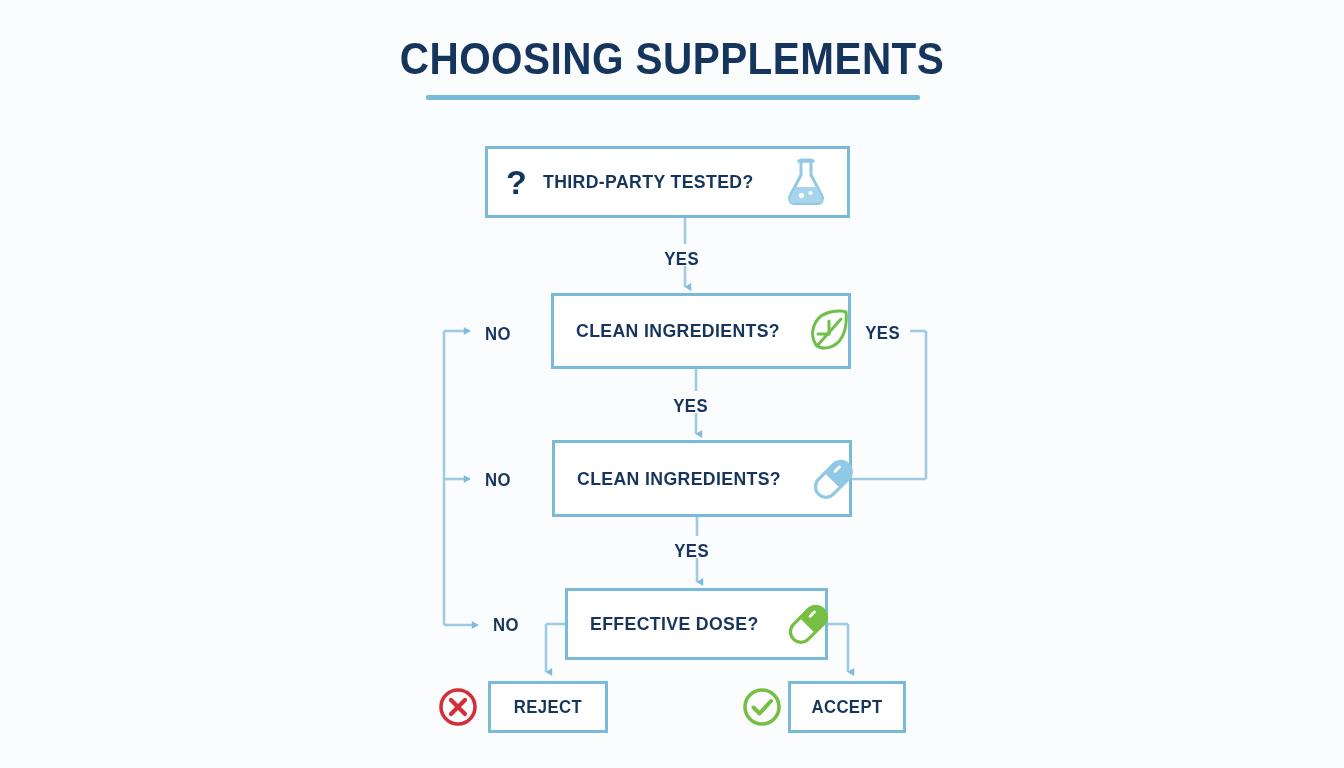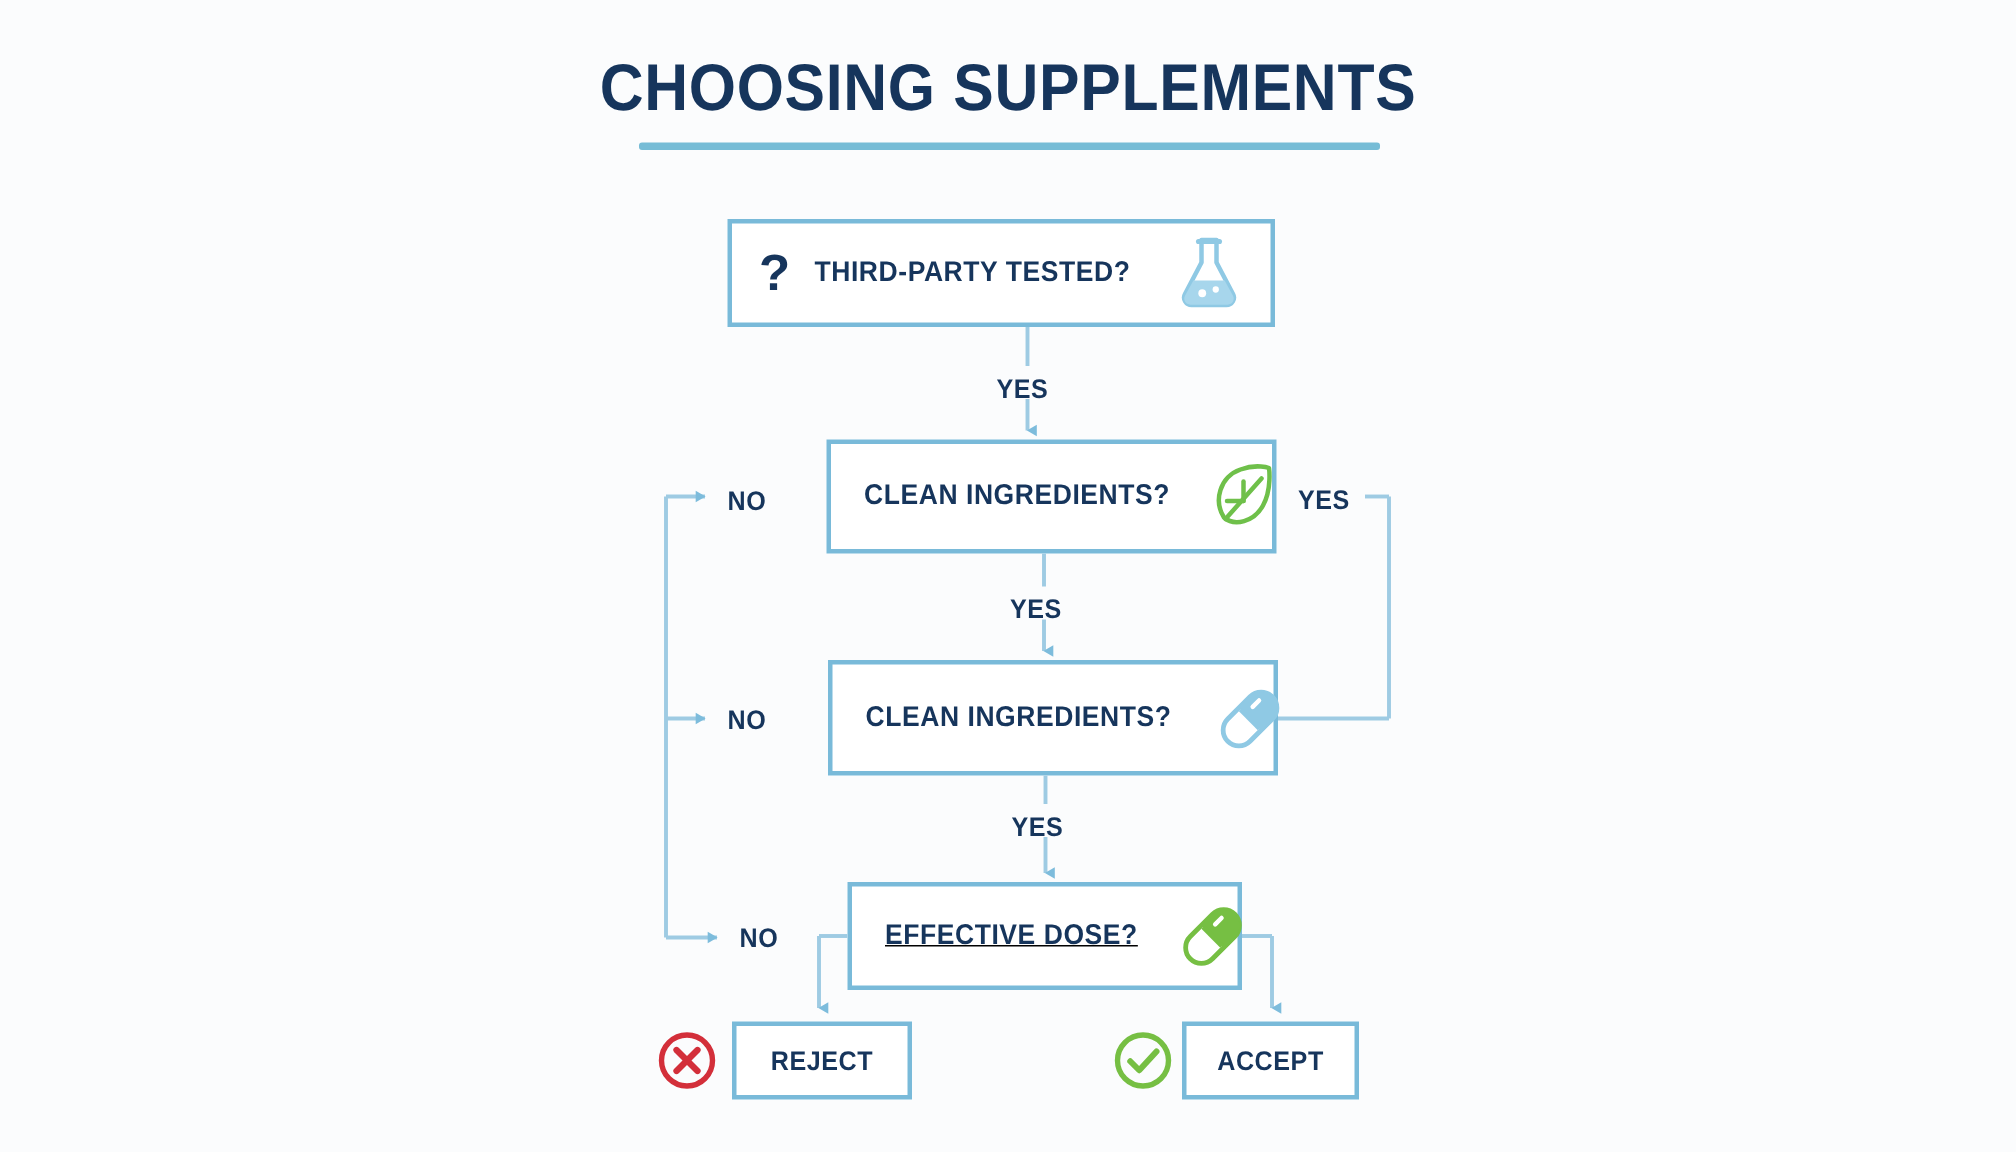--- a/index.html
+++ b/index.html
@@ -50,21 +50,21 @@
   .qmark{
     font-weight:bold;color:#16355c;font-size:34px;line-height:1;
     margin-right:16px;margin-left:18px;
   }
   .icon-slot{display:flex;align-items:center;justify-content:center;}
 
   
   #node-tested   {left:485px; top:146px; width:365px; height:72px;}
   #node-clean-leaf{left:551px; top:293px; width:300px; height:76px;}
   #node-clean-pill{left:552px; top:440px; width:300px; height:77px;}
-  #node-dose     {left:565px; top:588px; width:263px; height:72px;text-decoration:underline;}
+  #node-dose     {left:565px; top:588px; width:263px; height:72px;}
   #node-reject   {left:488px; top:681px; width:120px; height:52px;}
   #node-accept   {left:788px; top:681px; width:118px; height:52px;}
 
   #node-tested .label{margin-left:0;}
   #node-clean-leaf .label,
   #node-clean-pill .label,
   #node-dose .label{margin-left:22px;}
   #node-reject .label,
   #node-accept .label{margin-left:0;width:100%;text-align:center;transform:scaleX(.93);transform-origin:center;font-size:18px;}
 

